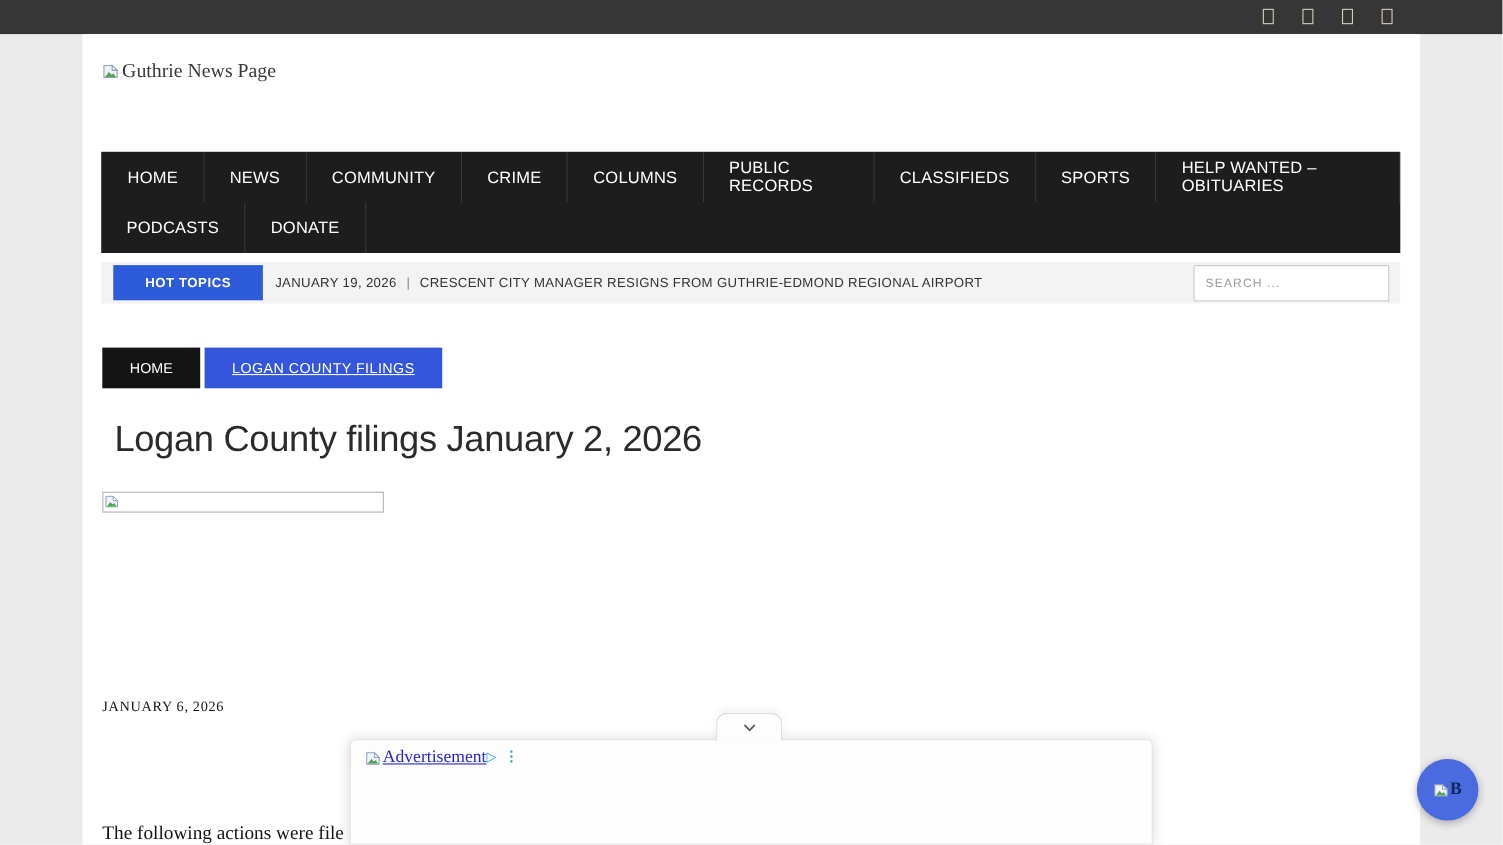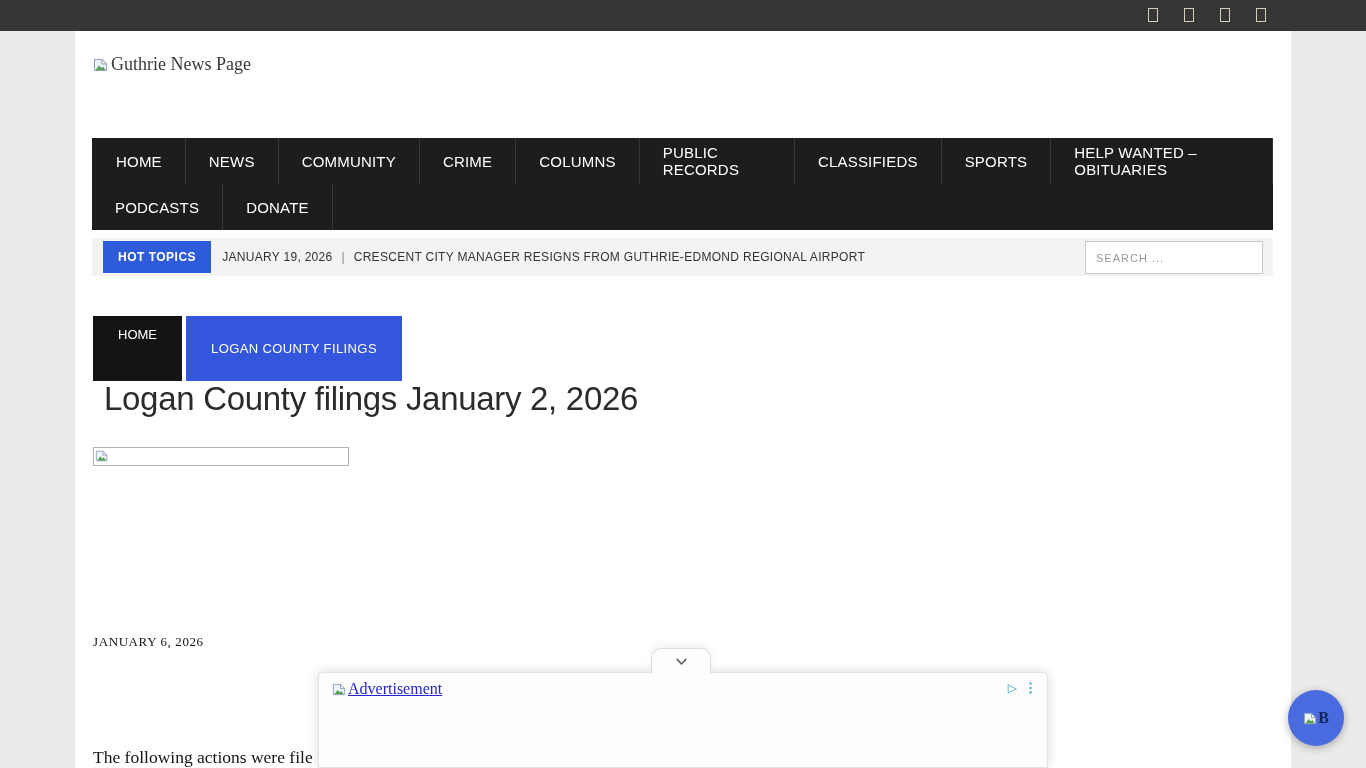--- a/index.html
+++ b/index.html
@@ -23,47 +23,47 @@
   .nav { position:absolute; left:92px; top:138px; width:1181px; background:#1d1d1d; }
   .nav-row { display:flex; }
   .nav-item { display:flex; align-items:center; height:46px; padding:0 23px; color:#fff;
               font-size:15px; letter-spacing:.2px; cursor:pointer; border-right:1px solid rgba(255,255,255,.12); }
   .nav-row1 .nav-item:first-child { border-left:1px solid rgba(255,255,255,0); }
 
   
   .hotbar { position:absolute; left:92px; top:238px; width:1181px; height:38px; background:#f3f3f3;
             display:flex; align-items:center; }
   .hot-label { background:#2e5bd9; color:#fff; font-size:12px; font-weight:bold; letter-spacing:.5px;
-               padding:9px 15px; margin-left:11px; cursor:pointer; }
+               padding:9px 29px; margin-left:11px; cursor:pointer; }
   .hot-date { margin-left:11px; font-size:12px; color:#333; letter-spacing:.3px; }
   .hot-sep { margin:0 9px; font-size:12px; color:#888; }
   .hot-headline { font-size:12px; color:#333; letter-spacing:.3px; cursor:pointer; }
   .searchbox { position:absolute; right:10px; top:3px; width:178px; height:33px; background:#fff;
                border:1px solid #c9c9c9; padding:0 10px; font-size:11px; letter-spacing:1px; color:#444;
                font-family:"Liberation Sans", sans-serif; }
   .searchbox::placeholder { color:#9a9a9a; }
 
   
   .crumbs { position:absolute; left:93px; top:316px; display:flex; gap:4px; }
   .crumb-home { background:#141414; color:#fff; font-size:13px; padding:11px 25px; cursor:pointer; }
-  .crumb-cur  { background:#3356dc; color:#fff; font-size:13px; letter-spacing:.4px; padding:25px 25px; cursor:pointer; }
+  .crumb-cur  { background:#3356dc; color:#fff; font-size:13px; letter-spacing:.4px; padding:11px 25px; cursor:pointer;text-decoration:underline; }
 
   
   .title { position:absolute; left:92px; top:380px; font-size:33px; font-weight:400; color:#2b2b2b; letter-spacing:-.3px;margin-left:12px; }
   .imgbox { position:absolute; left:93px; top:447px; width:256px; height:19px; border:1px solid #b2b2b2;
             display:flex; align-items:flex-start; padding:1px; }
   .art-date { position:absolute; left:93px; top:634px; font-family:"Liberation Serif", serif;
               font-size:13px; letter-spacing:.6px; color:#141414; }
   .art-body { position:absolute; left:93px; top:747px; font-family:"Liberation Serif", serif;
               font-size:17.5px; color:#141414; }
 
   
   .ad-panel { position:absolute; left:318px; top:672px; width:730px; height:96px; background:#fdfdfd;
               border:1px solid #e3e3e3; border-radius:5px 5px 0 0; box-shadow:0 0 12px rgba(0,0,0,.15); }
-  .ad-head { display:flex; justify-content:space-between; align-items:flex-start; padding:7px 10px 0 13px; }
+  .ad-head { display:flex; align-items:flex-start; padding:7px 10px 0 13px; }
   .ad-link-wrap { display:flex; align-items:center; gap:1px; cursor:pointer; }
   .ad-link { font-family:"Liberation Serif", serif; font-size:16px; color:#2525cf; text-decoration:underline; }
   .ad-ctrls { display:flex; align-items:center; gap:7px; color:#2aa0c8; }
   .adchoices { font-size:12px; cursor:pointer; }
   .ad-dots { font-size:13px; font-weight:bold; cursor:pointer; letter-spacing:0; }
 
   .collapse-tab { position:absolute; left:651px; top:648px; width:60px; height:26px; background:#fdfdfd;
                   border:1px solid #ddd; border-bottom:none; border-radius:10px 10px 0 0;
                   box-shadow:0 -4px 8px rgba(0,0,0,.05); display:flex; align-items:center; justify-content:center;
                   cursor:pointer; z-index:5; }

